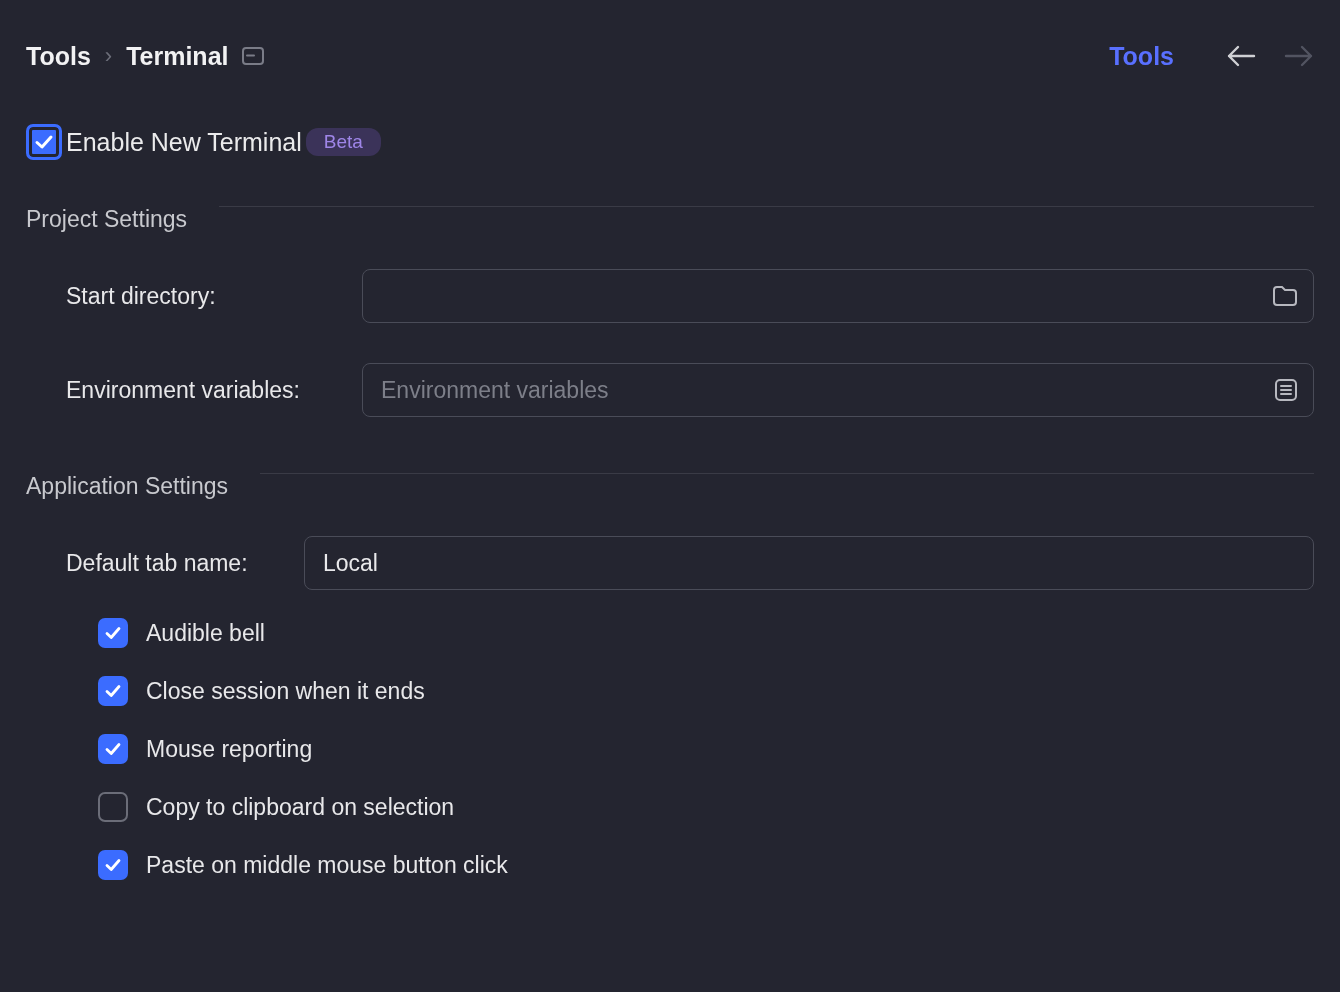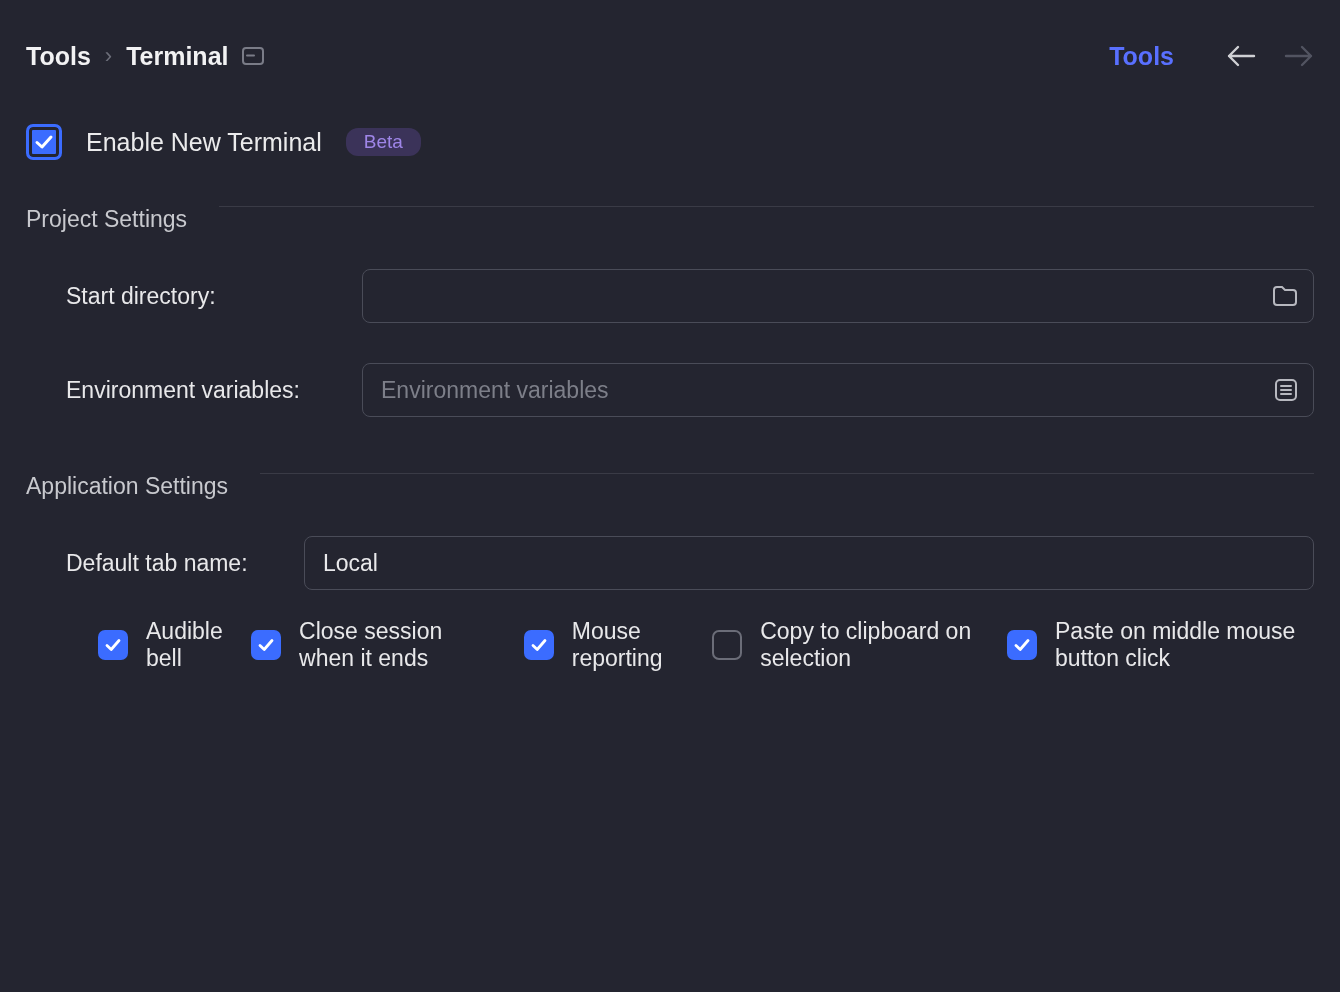--- a/index.html
+++ b/index.html
@@ -10,21 +10,21 @@
 .breadcrumb .crumb { font-weight: 600; color: #f2f2f3; }
 .breadcrumb .sep { color: #6c6e79; font-size: 22px; }
 .win-icon { display: inline-flex; color: #7a7c87; }
 .spacer { flex: 1; }
 .reset { color: #5970ff; font-size: 25px; font-weight: 600; background: none; border: 0; cursor: pointer; margin-right: 38px; }
 .navarrows { display: flex; gap: 28px; align-items: center; }
 .arrow-btn { background: none; border: 0; padding: 0; cursor: pointer; display: inline-flex; }
 .arrow-btn .back { color: #cfd0d4; }
 .arrow-btn .fwd  { color: #525461; }
 
-.enable-row { margin-top: 40px; display: flex; align-items: center; gap: 24px; }
+.enable-row { margin-top: 40px; display: flex; align-items: center; gap: 4px; }
 .badge-beta { background: rgba(133,96,220,0.24); color: #9f86e8; border-radius: 12px; padding: 3px 18px; font-size: 19px; font-weight: 500; }
 
 .section-head { display: flex; align-items: flex-start; margin-top: 46px; gap: 32px; }
 .section-head .title { color: #c8c9ce; font-size: 23px; white-space: nowrap; }
 .section-head .line { flex: 1; height: 1px; background: #3a3b46; }
 
 .field-row { display: flex; align-items: center; margin-top: 36px; }
 .field-row + .field-row { margin-top: 40px; }
 .label-col { width: 336px; padding-left: 40px; color: #e8e8ea; font-size: 23px; }
 .label-col.app { width: 278px; }
@@ -32,21 +32,21 @@
 
 .input { flex: 1; height: 54px; background: #242530; border: 1px solid #4a4c58; border-radius: 8px; color: #e9e9eb; font-size: 23px; padding: 0 52px 0 18px; position: relative; }
 .input.with-dd { border-top-right-radius: 0; border-bottom-right-radius: 0; border-right: 0; }
 .input-wrap { flex: 1; display: flex; align-items: flex-end; position: relative; }
 .input-wrap .inner-icon { position: absolute; right: 16px; top: 50%; transform: translateY(-50%); color: #b7b8bf; display: inline-flex; cursor: pointer; }
 .combo-wrap { flex: 1; display: flex; }
 .dd-btn { width: 54px; height: 54px; border: 1px solid #4a4c58; border-left: 1px solid #4a4c58; background: #242530; border-top-right-radius: 8px; border-bottom-right-radius: 8px; display: flex; align-items: center; justify-content: center; cursor: pointer; }
 .dots-btn { width: 54px; height: 54px; border: 1px solid #4a4c58; background: #242530; border-radius: 8px; display: flex; align-items: center; justify-content: center; cursor: pointer; color: #d5d6da; font-size: 24px; letter-spacing: 2px; }
 ::placeholder { color: #7d7f89; }
 
-.check-list { margin-top: 28px; display: flex; gap: 28px; padding-left: 72px; }
+.check-list { margin-top: 28px; display: flex; flex-direction: column; gap: 28px; padding-left: 72px; }
 .check-row { display: flex; align-items: center; gap: 18px; }
 .chk { width: 30px; height: 30px; border-radius: 7px; display: flex; align-items: center; justify-content: center; cursor: pointer; flex: none; }
 .chk.checked { background: #3b6cff; }
 .chk.unchecked { background: transparent; border: 2px solid #6b6d78; }
 .chk.big { width: 36px; height: 36px; border: 3px solid #3b6cff; background: #3b6cff; box-shadow: 0 0 0 3px #242530 inset; position: relative; }
 .chk svg { display: block; }
 .check-label { color: #e8e8ea; font-size: 23px; }
 .enable-text { font-size: 25px; font-weight: 500; }
 </style>
 </head>

